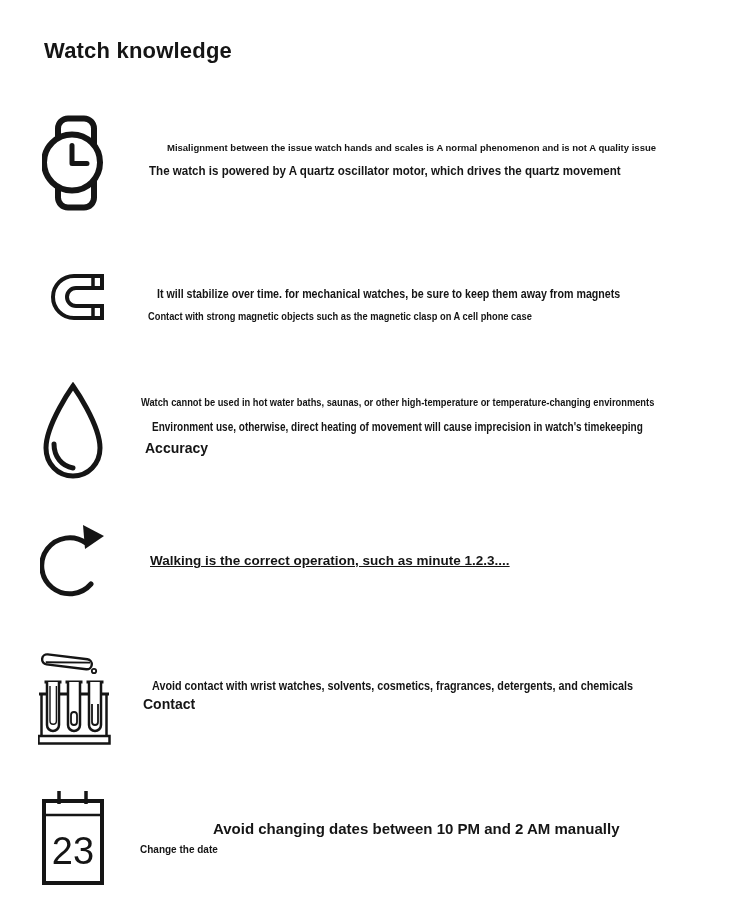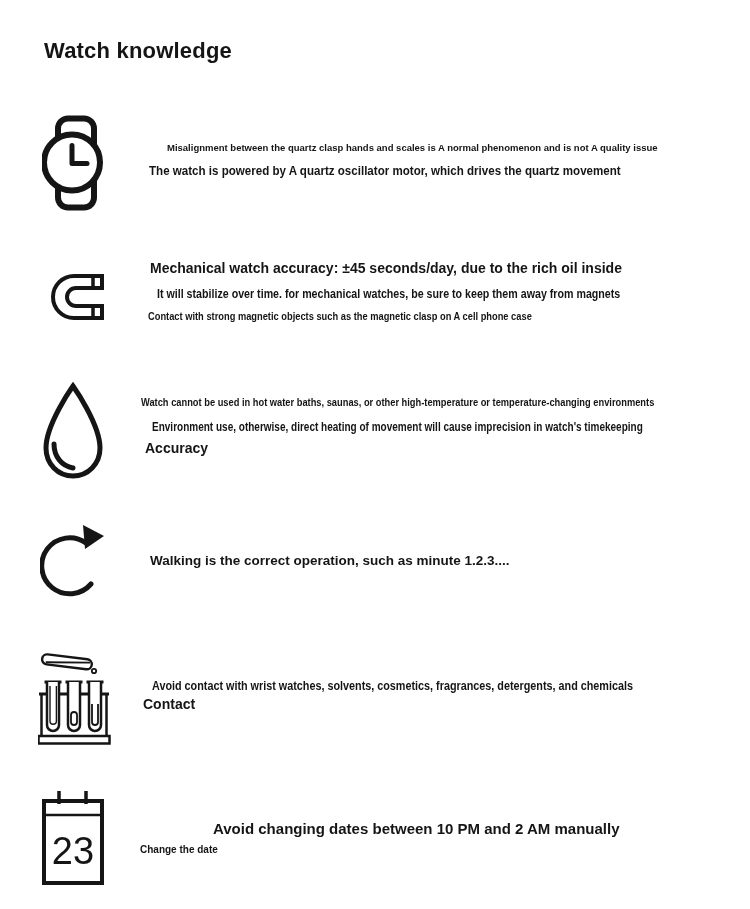--- a/index.html
+++ b/index.html
@@ -20,21 +20,21 @@
   
   .s1l1{left:167px;top:142px;font-size:9.5px;}
   .s1l2{left:149px;top:163px;font-size:13px;transform:scaleX(.89);}
   .s2l1{left:150px;top:260px;font-size:14px;}
   .s2l2{left:157px;top:286px;font-size:13px;transform:scaleX(.82);}
   .s2l3{left:148px;top:311px;font-size:10px;transform:scaleX(.93);}
   .s3l1{left:141px;top:397px;font-size:10px;transform:scaleX(.93);}
   .s3l2{left:152px;top:419px;font-size:13px;transform:scaleX(.77);}
   .s3l3{left:145px;top:440px;font-size:14px;}
   .s4l1{left:193px;top:529px;font-size:14px;}
-  .s4l2{left:150px;top:553px;font-size:13.5px;}
+  .s4l2{left:150px;top:553px;font-size:13.5px;text-decoration:underline;}
   .s4l3{left:153px;top:577px;font-size:13.5px;}
   .s5l1{left:152px;top:679px;font-size:12px;transform:scaleX(.90);}
   .s5l2{left:143px;top:696px;font-size:14px;}
   .s6l1{left:213px;top:820px;font-size:15px;}
   .s6l2{left:140px;top:844px;font-size:10px;}
   
   .icon{position:absolute;display:block;}
   .icon-watch{left:42px;top:115px;width:63px;height:96px;}
   .icon-magnet{left:42px;top:266px;width:64px;height:60px;}
   .icon-drop{left:40px;top:382px;width:66px;height:100px;}
@@ -47,29 +47,28 @@
 
 <div class="page">
 
   <h1 class="title">Watch knowledge</h1>
 
   <svg class="icon icon-watch" viewBox="0 0 63 95">
     <rect x="16" y="3" width="36" height="89" rx="10" fill="#ffffff" stroke="#151515" stroke-width="6"></rect>
     <circle cx="30" cy="47" r="28" fill="#ffffff" stroke="#151515" stroke-width="6"></circle>
     <path d="M30 30 V48 H45" fill="none" stroke="#151515" stroke-width="5" stroke-linecap="round" stroke-linejoin="round"></path>
   </svg>
-  <div class="line s1l1">Misalignment between the quartz clasp hands and scales is A normal phenomenon and is not A quality issue</div>
+  <div class="line s1l1">Misalignment between the issue watch hands and scales is A normal phenomenon and is not A quality issue</div>
   <div class="line s1l2">The watch is powered by A quartz oscillator motor, which drives the quartz movement</div>
 
   <svg class="icon icon-magnet" viewBox="0 0 64 60">
     <path d="M60 10 H32 A21 21 0 0 0 32 52 H60 V40 H34 A9 9 0 0 1 34 22 H60 Z" fill="#ffffff" stroke="#151515" stroke-width="4" stroke-linejoin="miter"></path>
     <line x1="51" y1="10" x2="51" y2="22" stroke="#151515" stroke-width="3.5"></line>
     <line x1="51" y1="40" x2="51" y2="52" stroke="#151515" stroke-width="3.5"></line>
   </svg>
-  <div class="line s2l1">Mechanical watch accuracy: ±45 seconds/day, due to the rich oil inside</div>
   <div class="line s2l2">It will stabilize over time. for mechanical watches, be sure to keep them away from magnets</div>
   <div class="line s2l3">Contact with strong magnetic objects such as the magnetic clasp on A cell phone case</div>
 
   <svg class="icon icon-drop" viewBox="0 0 66 100">
     <path d="M33 4 C33 4 6 42 6 66 C6 82 18 94 33 94 C48 94 60 82 60 66 C60 42 33 4 33 4 Z" fill="#ffffff" stroke="#151515" stroke-width="5"></path>
     <path d="M14 62 C14 75 22 84 33 86" fill="none" stroke="#151515" stroke-width="5" stroke-linecap="round"></path>
   </svg>
   <div class="line s3l1">Watch cannot be used in hot water baths, saunas, or other high-temperature or temperature-changing environments</div>
   <div class="line s3l2">Environment use, otherwise, direct heating of movement will cause imprecision in watch's timekeeping</div>
   <div class="line s3l3">Accuracy</div>

